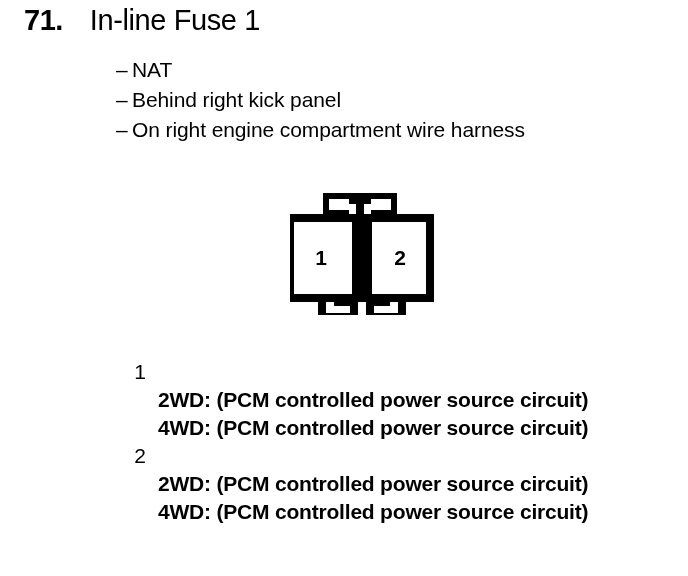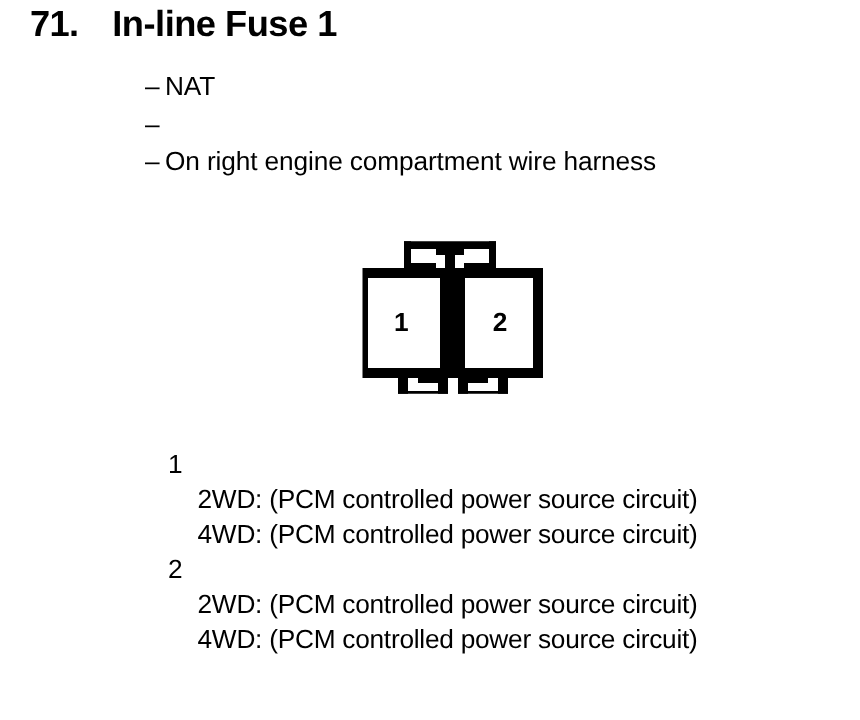--- a/index.html
+++ b/index.html
@@ -27,21 +27,21 @@
     align-items: baseline;
     white-space: nowrap;
   }
   .heading-number {
     font-size: 29px;
     font-weight: bold;
     letter-spacing: -0.5px;
   }
   .heading-title {
     font-size: 29px;
-    font-weight: bold;
+    font-weight: normal;
     margin-left: 27px;
     letter-spacing: -0.4px;
   }
 
   
   .notes {
     position: absolute;
     left: 116px;
     top: 55px;
   }
@@ -95,37 +95,39 @@
   }
   .pin-color {
     margin-left: 9px;
     letter-spacing: -0.2px;
   }
   .pin-sub {
     margin-left: 32px;
     line-height: 28px;
     white-space: nowrap;
     letter-spacing: -0.2px;
+    font-weight: bold;
   }
 </style>
 </head>
 <body>
 
 <div class="heading">
   <span class="heading-number">71.</span>
   <span class="heading-title">In-line Fuse 1</span>
 </div>
 
 <div class="notes">
   <div class="note-row">
     <span class="note-dash">–</span>
     <span class="note-text">NAT</span>
   </div>
   <div class="note-row">
     <span class="note-dash">–</span>
+    <span class="note-text">Behind right kick panel</span>
   </div>
   <div class="note-row">
     <span class="note-dash">–</span>
     <span class="note-text">On right engine compartment wire harness</span>
   </div>
 </div>
 
 <div class="connector">
   <svg width="150" height="122" viewBox="0 0 150 122" shape-rendering="crispEdges">
 

